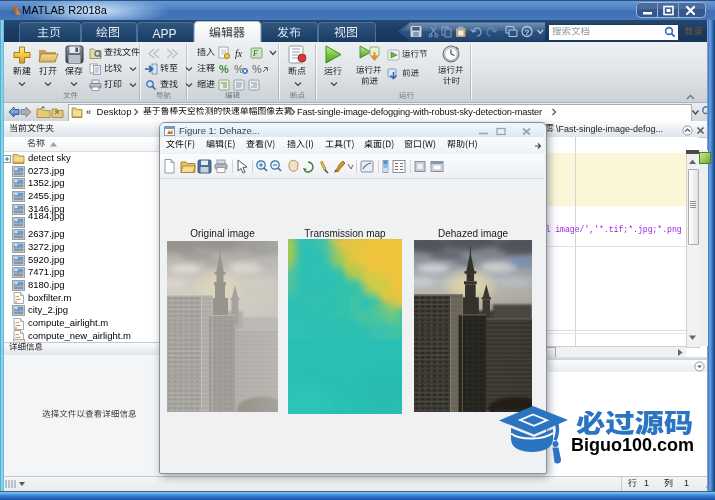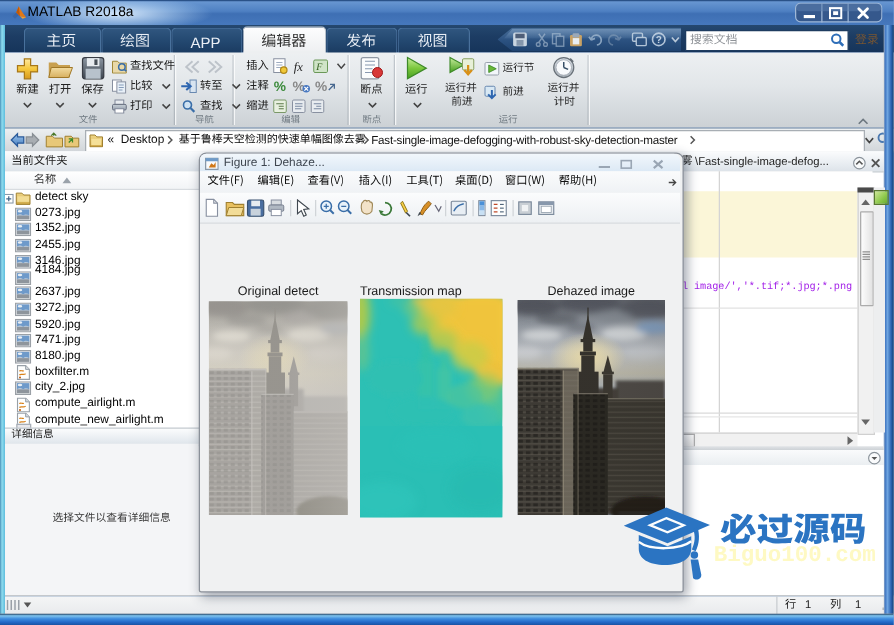--- a/index.html
+++ b/index.html
@@ -797,22 +797,22 @@
       <path d="M233 5.5 h3 M233 8.5 h3 M233 11.5 h3" stroke="#C04828" stroke-width="1"></path>
       <path d="M238 5.5 h3 M238 8.5 h3 M238 11.5 h3" stroke="#385068" stroke-width="0.8"></path>
 <line x1="248.5" y1="2" x2="248.5" y2="15" stroke="#D0D4D8"></line>
 <rect x="253" y="3.5" width="10" height="10" fill="#C8CED4" stroke="#788698" stroke-width="0.9"></rect>
       <rect x="255.5" y="6" width="5" height="5" fill="#F0F2F4"></rect>
 <rect x="269" y="3.5" width="12" height="10" fill="#E8ECF0" stroke="#788698" stroke-width="0.9"></rect>
       <rect x="269" y="3.5" width="12" height="2.5" fill="#8898AC"></rect>
       <rect x="271" y="7" width="8" height="5" fill="#fff" stroke="#98A4B0" stroke-width="0.7"></rect>
 </g>
   </svg>
-<div class="a" style="left:167px;top:228px;width:111px;text-align:center;font-size:10px;color:#1A1A1A">Original detect</div>
-<div class="a" style="left:288px;top:228px;width:114px;font-size:10px;color:#1A1A1A">Transmission map</div>
+<div class="a" style="left:167px;top:228px;width:111px;text-align:center;font-size:10px;color:#1A1A1A">Original image</div>
+<div class="a" style="left:288px;top:228px;width:114px;text-align:center;font-size:10px;color:#1A1A1A">Transmission map</div>
 <div class="a" style="left:414px;top:228px;width:118px;text-align:center;font-size:10px;color:#1A1A1A">Dehazed image</div>
 <svg class="a" style="left:167px;top:241px" width="111" height="171" viewBox="0 0 111 171" preserveAspectRatio="none">
 <defs>
 <linearGradient id="skyo" x1="0" y1="0" x2="0" y2="1">
 <stop offset="0" stop-color="#98968F"></stop>
         <stop offset="0.12" stop-color="#BAB7B0"></stop>
 <stop offset="0.24" stop-color="#D0CCC3"></stop>
         <stop offset="0.34" stop-color="#D6D1C2"></stop>
 <stop offset="0.45" stop-color="#D0CCC5"></stop>
         <stop offset="0.62" stop-color="#C6C4C0"></stop>
@@ -1027,12 +1027,12 @@
 <path d="M54.5 42.5 L60.5 42.5 L63 54.5 C63.5 58,59 60,56.5 57.5 Z"></path>
 </g>
 <polygon points="35,9.5 49,15.2 36,20.8 22,15.1" fill="none" stroke="#FDFDFD" stroke-width="1.8"></polygon>
 <path d="M13 28.5 C22 35.5,46 35,55 28" stroke="#FDFDFD" stroke-width="2" fill="none"></path>
 </svg>
 <svg class="a" style="left:576.0px;top:410.5px" width="119" height="35" viewBox="0 0 119 35">
     <g transform="translate(0,21.60) scale(1.085,1)">
       <path d="M7.9 -20.3C10.0 -18.9 12.7 -16.8 14.2 -15.6L16.8 -18.8C15.2 -20.0 12.6 -21.9 10.5 -23.2ZM3.1 -16.3C2.7 -12.9 1.7 -9.6 0.4 -7.3L4.3 -5.9C5.5 -8.2 6.3 -12.0 6.9 -15.3ZM20.2 -21.5C18.4 -17.5 15.4 -13.3 11.7 -9.6V-17.3H7.5V-5.9C5.3 -4.3 3.0 -2.8 0.5 -1.7C1.4 -0.9 2.5 0.5 3.1 1.4C4.7 0.6 6.2 -0.2 7.6 -1.2C8.0 1.4 9.4 2.2 12.6 2.2C13.5 2.2 16.1 2.2 17.0 2.2C20.6 2.2 21.7 0.5 22.2 -4.4C21.1 -4.6 19.3 -5.3 18.4 -6.0C18.1 -2.4 17.9 -1.7 16.6 -1.7C16.0 -1.7 13.8 -1.7 13.2 -1.7C11.8 -1.7 11.7 -1.9 11.7 -3.3V-4.2C14.5 -6.6 17.0 -9.2 19.1 -12.0C20.6 -9.6 22.1 -6.3 22.7 -4.2L26.5 -6.1C25.8 -8.3 24.2 -11.5 22.6 -13.9L19.5 -12.4C21.3 -14.9 22.9 -17.4 24.2 -20.0Z M28.2 -20.1C29.6 -18.7 31.3 -16.7 32.0 -15.3L35.3 -17.6C34.5 -19.0 32.7 -20.8 31.2 -22.2ZM36.5 -12.5C37.8 -10.8 39.4 -8.5 40.1 -7.0L43.5 -9.1C42.7 -10.6 41.0 -12.7 39.7 -14.3ZM34.7 -13.1H28.1V-9.5H30.9V-4.1C29.7 -3.6 28.4 -2.6 27.3 -1.4L30.1 2.6C30.8 1.2 31.9 -0.7 32.6 -0.7C33.2 -0.7 34.2 0.1 35.5 0.7C37.6 1.8 39.9 2.1 43.4 2.1C46.3 2.1 50.4 1.9 52.3 1.8C52.4 0.6 53.1 -1.5 53.5 -2.6C50.8 -2.1 46.1 -1.8 43.6 -1.8C40.6 -1.8 37.9 -2.0 36.0 -3.0C35.5 -3.2 35.1 -3.5 34.7 -3.7ZM45.9 -22.9V-18.6H36.1V-14.9H45.9V-7.0C45.9 -6.6 45.7 -6.4 45.1 -6.4C44.6 -6.4 42.6 -6.4 41.0 -6.5C41.5 -5.4 42.1 -3.7 42.3 -2.5C44.8 -2.5 46.8 -2.6 48.1 -3.2C49.5 -3.8 49.9 -4.9 49.9 -7.0V-14.9H53.0V-18.6H49.9V-22.9Z M70.7 -10.0H75.8V-9.0H70.7ZM70.7 -13.5H75.8V-12.5H70.7ZM75.1 -4.5C75.8 -2.7 76.8 -0.4 77.2 1.0L80.8 -0.6C80.3 -1.9 79.2 -4.1 78.5 -5.8ZM55.9 -20.1C57.2 -19.3 59.3 -18.1 60.2 -17.3L62.6 -20.4C61.6 -21.1 59.4 -22.2 58.1 -22.9ZM54.6 -12.8C55.9 -12.0 58.0 -10.8 58.9 -10.1L61.3 -13.3C60.2 -13.9 58.1 -15.0 56.8 -15.6ZM54.8 0.2 58.4 2.2C59.6 -0.5 60.7 -3.5 61.6 -6.5L58.4 -8.6C57.3 -5.3 55.9 -2.0 54.8 0.2ZM67.4 -5.4C66.8 -3.8 65.8 -1.9 64.8 -0.6C65.7 -0.2 67.1 0.6 67.9 1.2C68.2 0.8 68.5 0.2 68.8 -0.4C69.2 0.5 69.5 1.7 69.6 2.5C71.3 2.6 72.5 2.5 73.6 2.0C74.7 1.5 74.9 0.6 74.9 -1.0V-6.2H79.4V-16.3H74.7L75.7 -17.7L73.4 -18.1H80.0V-21.6H62.8V-14.1C62.8 -9.7 62.6 -3.6 59.5 0.6C60.5 1.0 62.2 2.0 62.9 2.6C66.1 -1.8 66.6 -9.2 66.6 -14.1V-18.1H71.1C71.0 -17.6 70.8 -16.9 70.6 -16.3H67.2V-6.2H71.2V-1.1C71.2 -0.9 71.1 -0.8 70.8 -0.8L69.1 -0.8C69.7 -1.9 70.4 -3.2 70.8 -4.4Z M92.4 -6.1V-2.6H101.7V-6.1ZM94.1 -17.6C93.9 -14.6 93.5 -10.6 93.1 -8.2H102.8C102.5 -3.8 102.0 -1.8 101.5 -1.3C101.2 -0.9 100.9 -0.9 100.5 -0.9C100.0 -0.9 99.1 -0.9 98.0 -1.0C98.6 -0.1 99.0 1.4 99.1 2.5C100.4 2.5 101.5 2.5 102.3 2.4C103.2 2.2 104.0 1.9 104.7 1.1C105.6 0.1 106.2 -2.9 106.7 -10.0C106.7 -10.4 106.8 -11.4 106.8 -11.4H104.0C104.4 -14.8 104.8 -18.6 105.0 -21.7L102.2 -22.0L101.6 -21.8H92.8V-18.3H101.0C100.8 -16.2 100.5 -13.7 100.3 -11.4H97.2C97.4 -13.4 97.6 -15.5 97.7 -17.4ZM82.1 -22.0V-18.5H84.7C84.1 -15.2 83.0 -12.2 81.4 -10.1C81.9 -9.0 82.6 -6.4 82.7 -5.3C83.0 -5.7 83.3 -6.1 83.6 -6.5V1.3H86.9V-0.7H91.6V-13.6H87.0C87.5 -15.2 88.0 -16.8 88.3 -18.5H92.0V-22.0ZM86.9 -10.2H88.2V-4.1H86.9Z" fill="#2B74C2"></path>
     </g>
   </svg>
-<div class="a" style="left:571px;top:435px;width:130px;font-size:18px;font-weight:bold;color:#fef9c3;letter-spacing:0px;letter-spacing:0px;font-family:Liberation Mono, monospace;transform:scaleY(1.0)">Biguo100.com</div>
+<div class="a" style="left:571px;top:435px;width:130px;font-size:18px;font-weight:bold;color:#000000;letter-spacing:0px;letter-spacing:0px;font-family:Liberation Sans, sans-serif;transform:scaleY(1.0)">Biguo100.com</div>
 </body></html>

